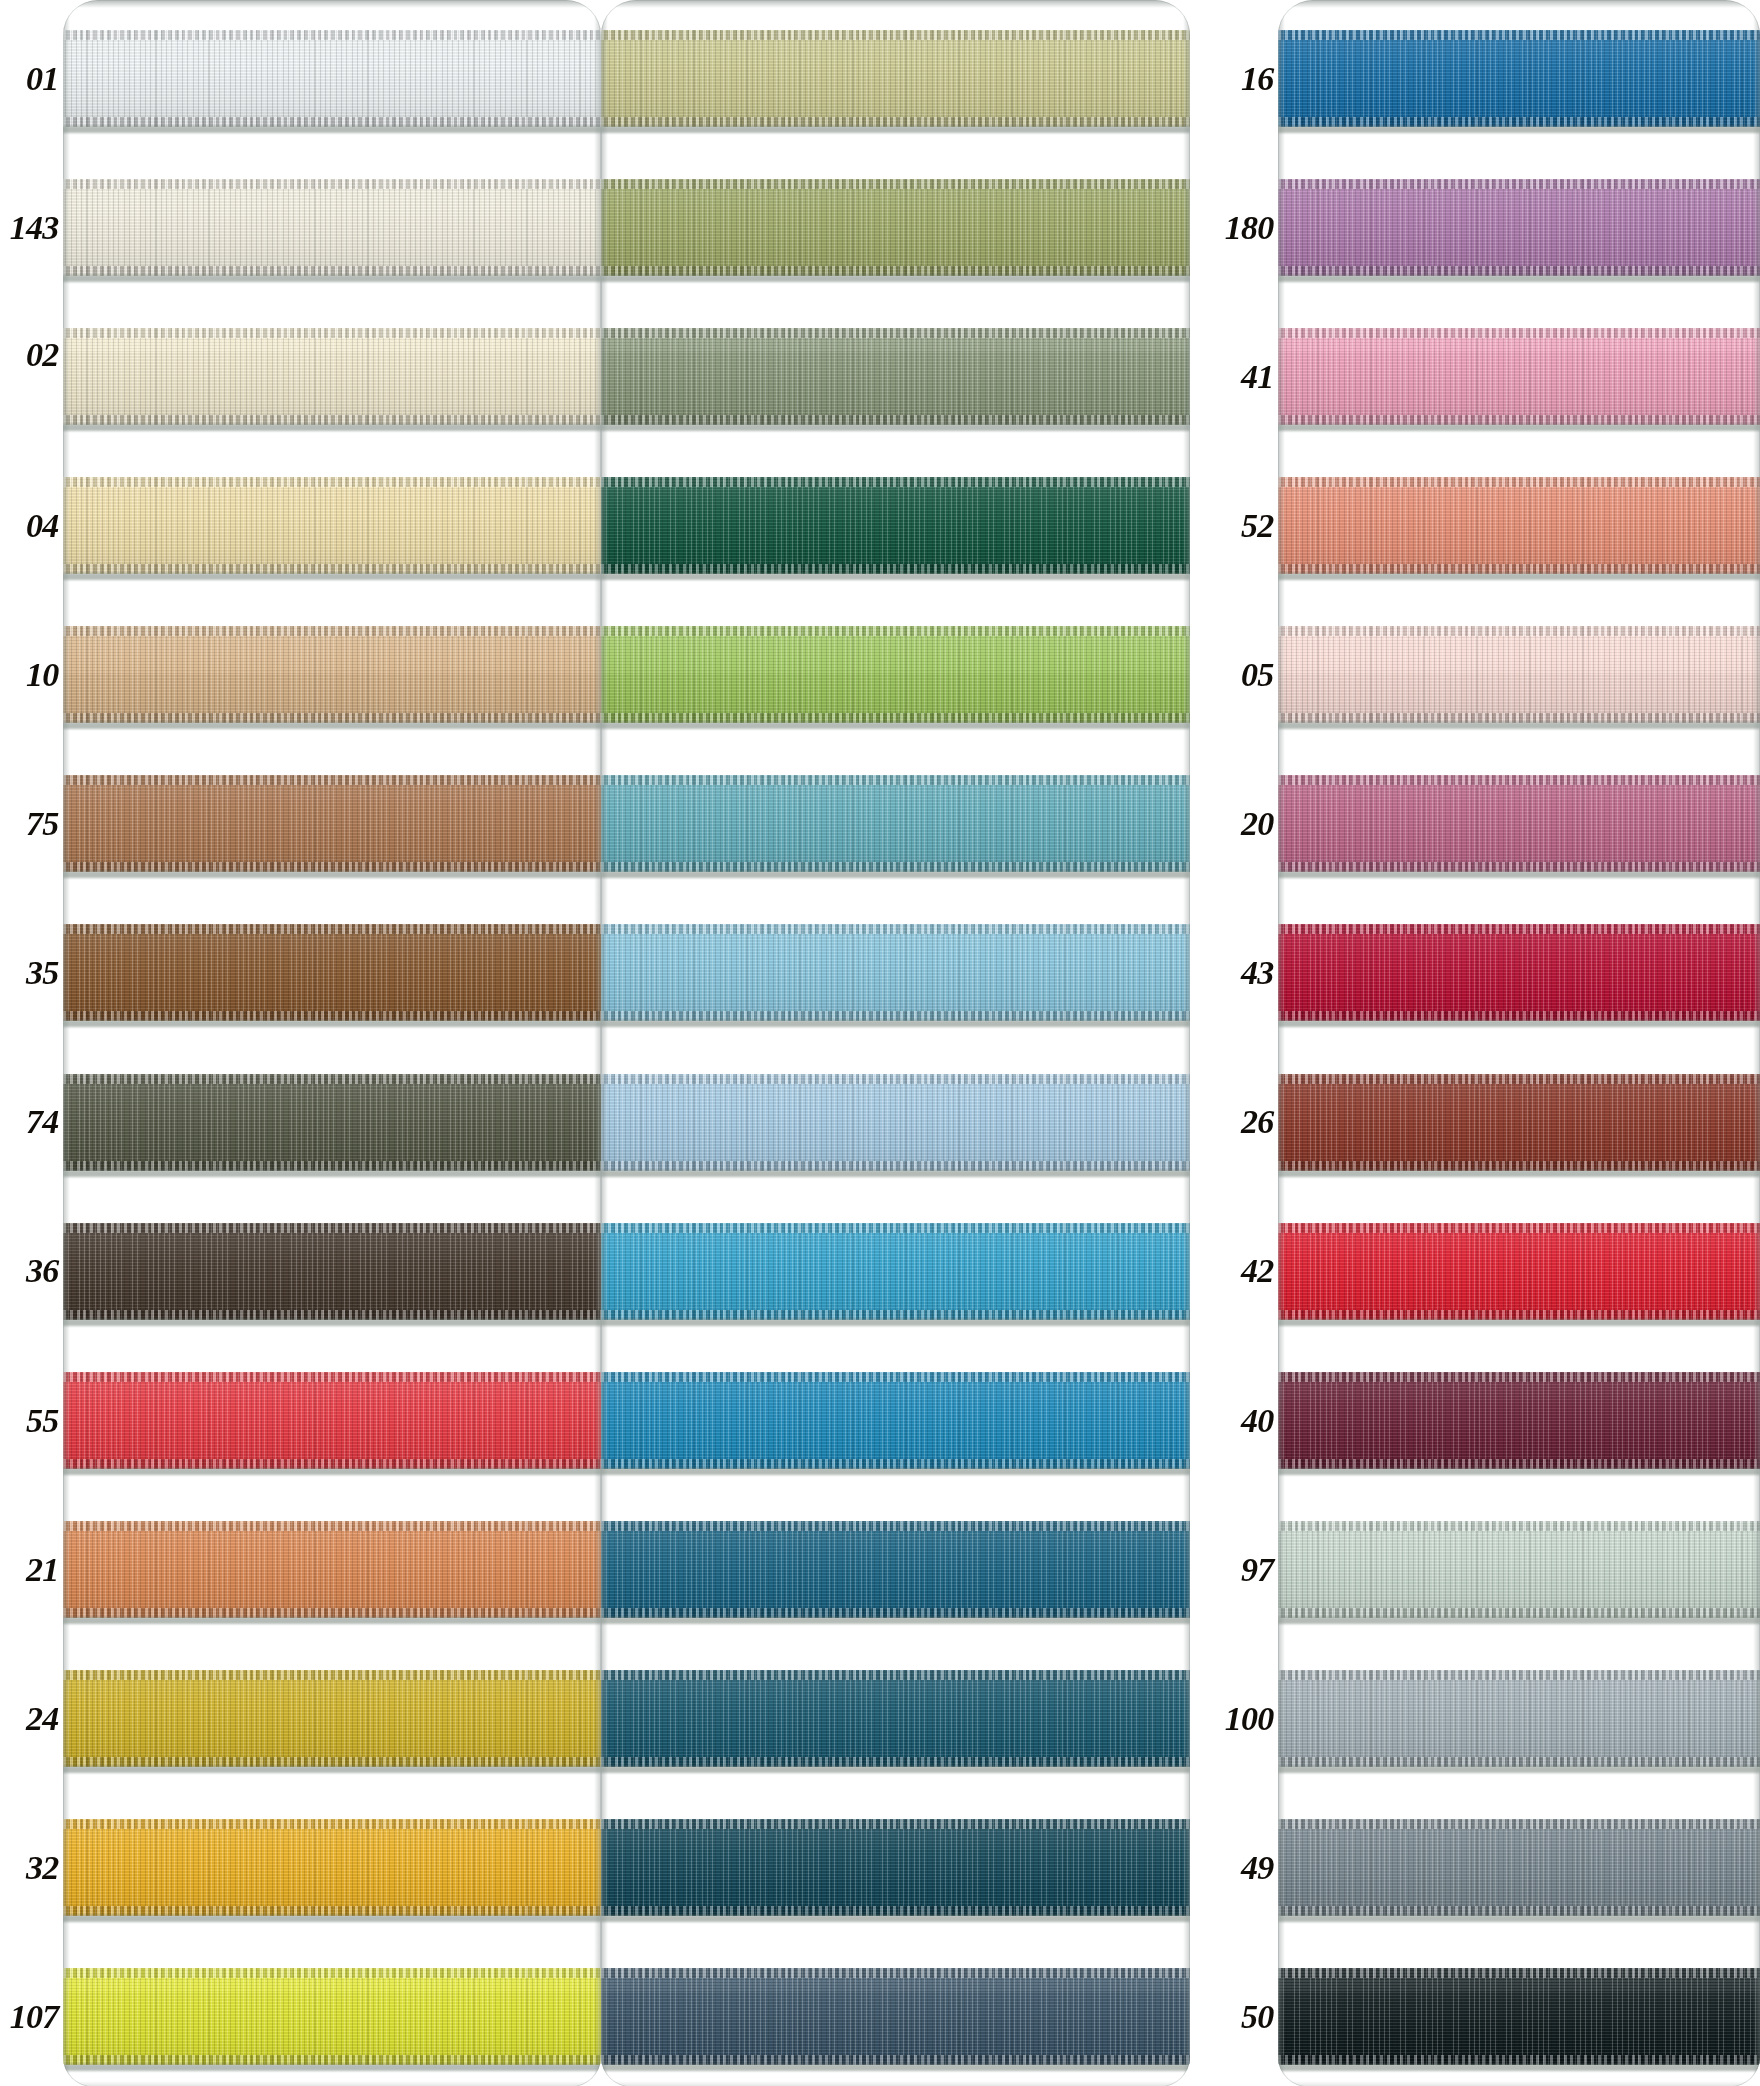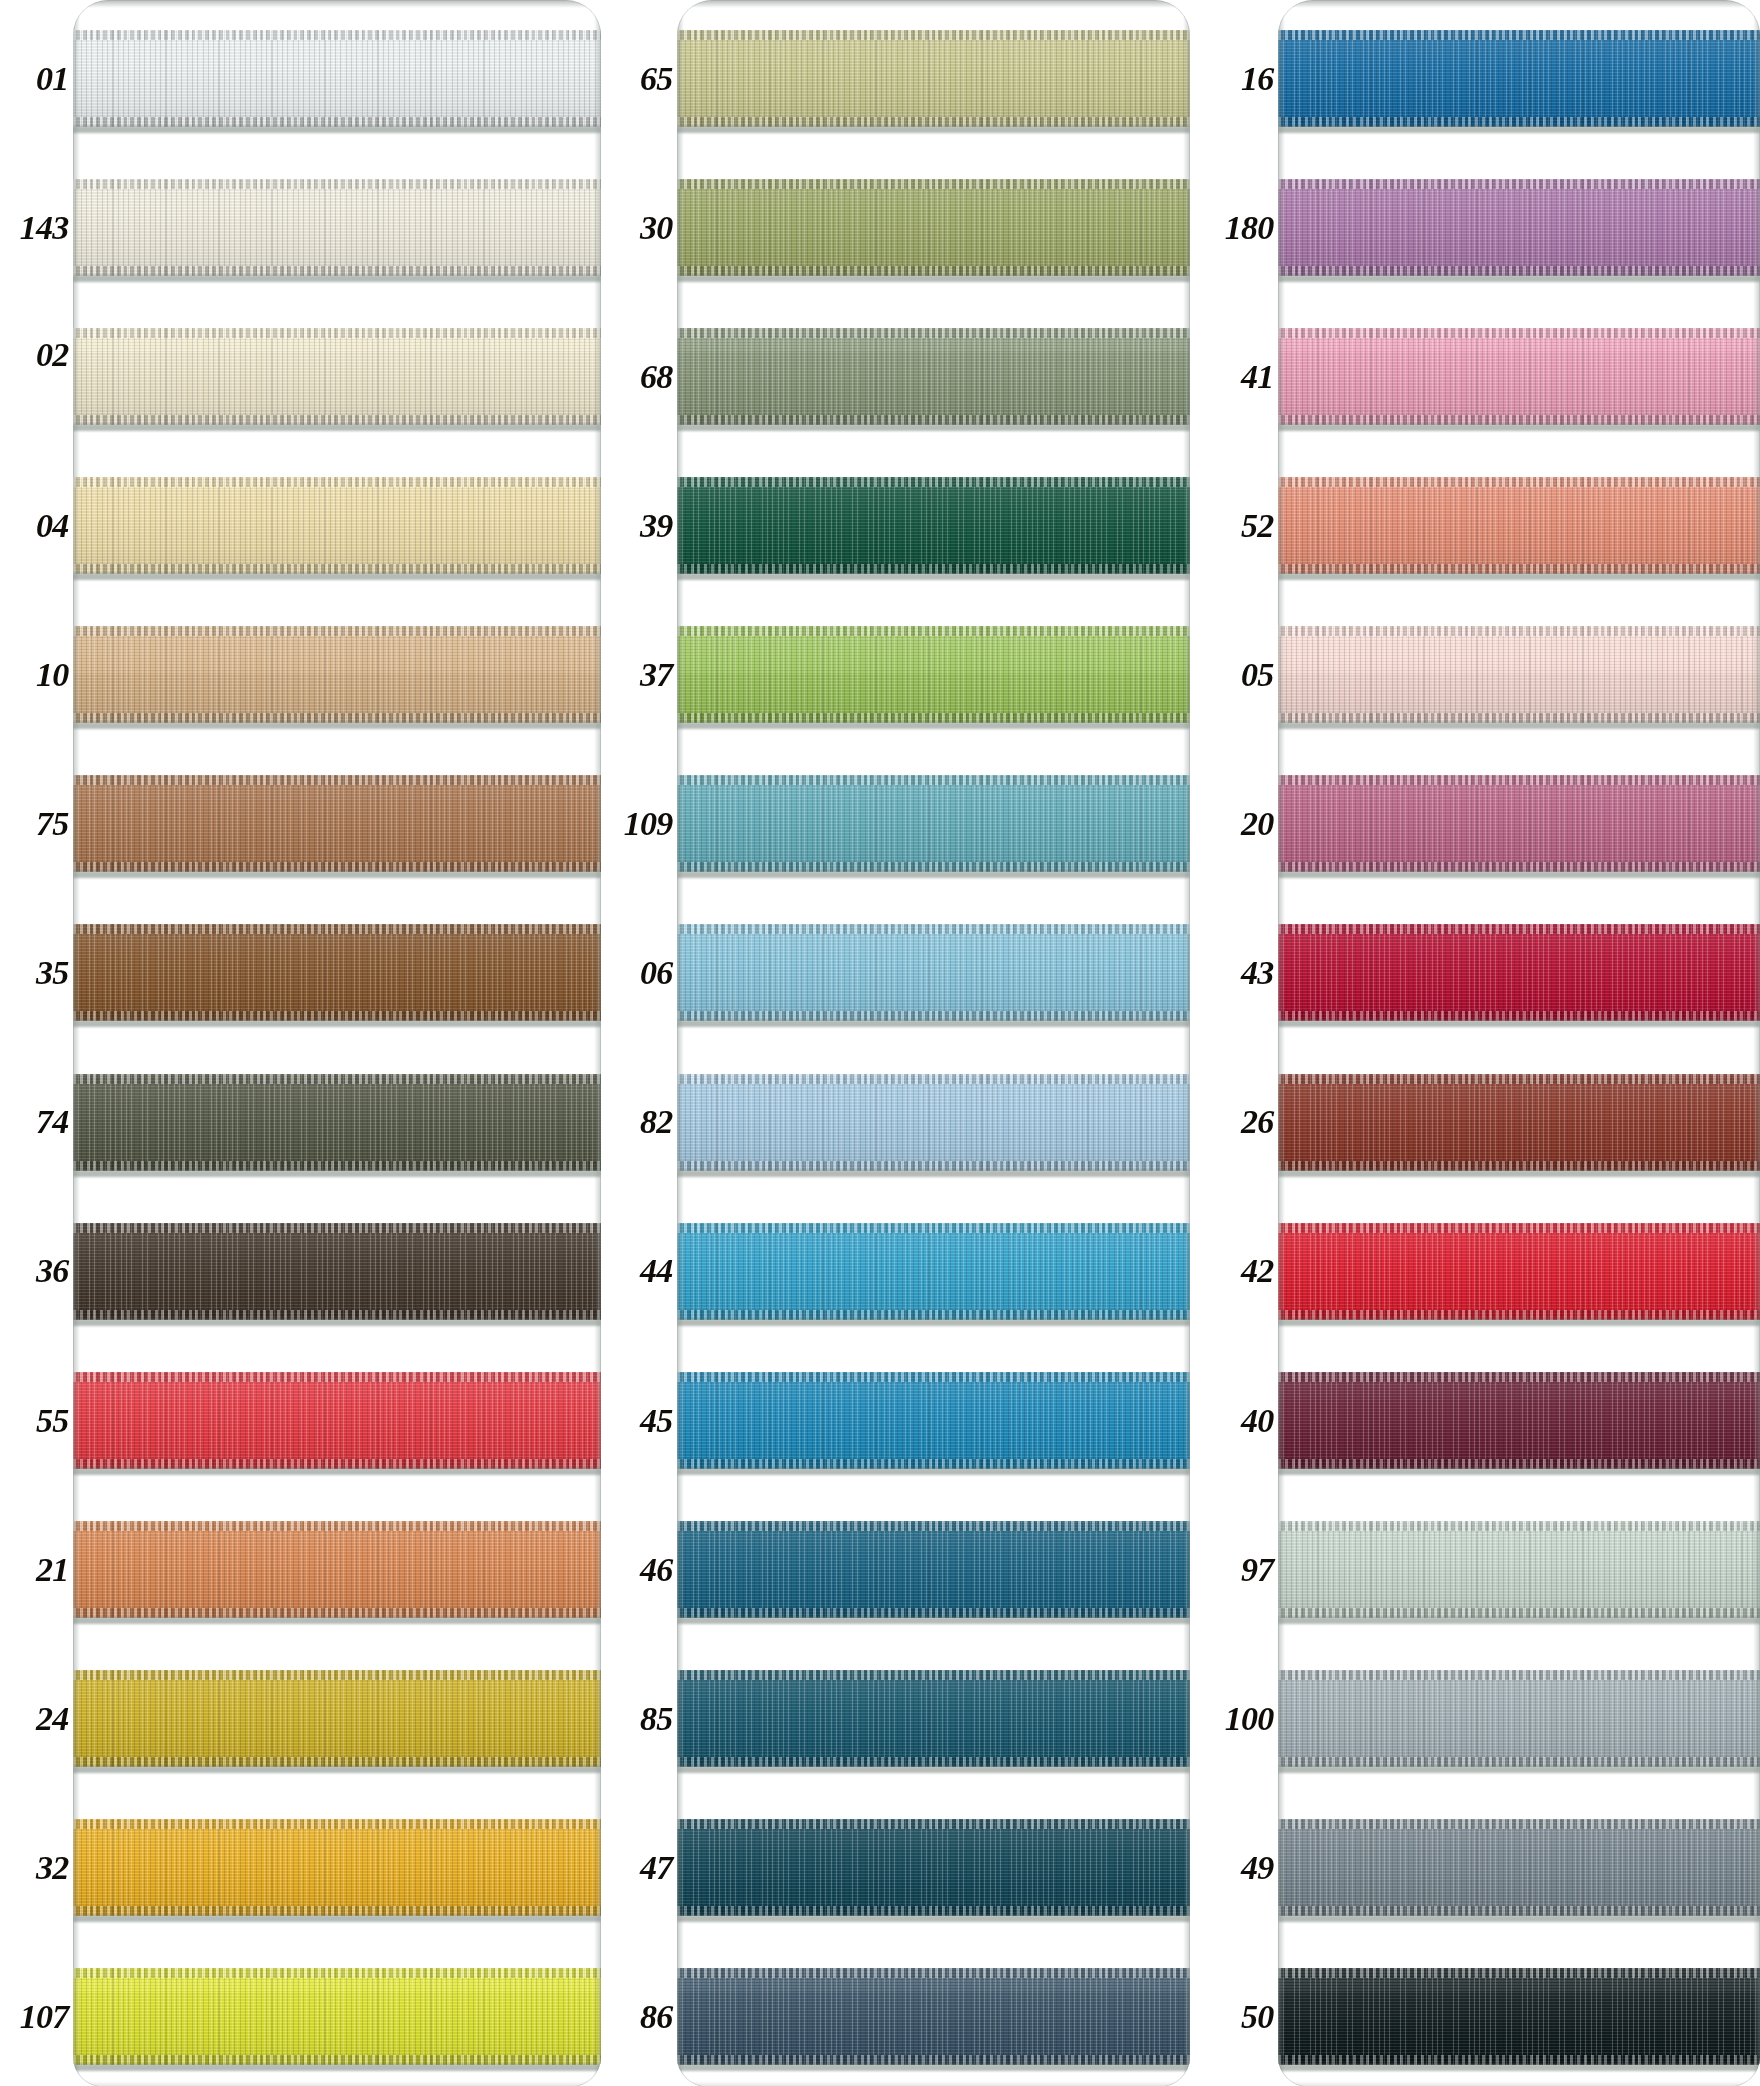--- a/index.html
+++ b/index.html
@@ -33,21 +33,21 @@
   .column.col-1 { width: 601px; }
   .column.col-2 { width: 589px; }
   .column.col-3 { width: 570px; }
 
   
   .label-gutter {
     position: relative;
     flex: 0 0 auto;
     height: 100%;
   }
-  .col-1 .label-gutter { width: 73px; }
+  .col-1 .label-gutter { width: 63px; }
   .col-2 .label-gutter { width: 76px; }
   .col-3 .label-gutter { width: 88px; }
 
   .swatch-label {
     position: absolute;
     right: 4.6px;
     transform: translateY(-50%);
     font-style: italic;
     font-weight: bold;
     font-size: 34px;
@@ -297,36 +297,20 @@
         <div class="ribbon" style="top: 1968px; height: 97px; background: rgb(226, 232, 49);">
           <div class="weave"></div>
           <div class="sheen"></div>
           <div class="edge-top"></div>
           <div class="edge-bot"></div>
           <div class="shadow-bot"></div>
         </div>
       </div>
     </div>
     <div class="column col-2">
-      <div class="label-gutter">
-        <div class="swatch-label" style="top: 79px;">65</div>
-        <div class="swatch-label" style="top: 228px;">30</div>
-        <div class="swatch-label" style="top: 377px;">68</div>
-        <div class="swatch-label" style="top: 526px;">39</div>
-        <div class="swatch-label" style="top: 675px;">37</div>
-        <div class="swatch-label" style="top: 824px;">109</div>
-        <div class="swatch-label" style="top: 973px;">06</div>
-        <div class="swatch-label" style="top: 1122px;">82</div>
-        <div class="swatch-label" style="top: 1271px;">44</div>
-        <div class="swatch-label" style="top: 1421px;">45</div>
-        <div class="swatch-label" style="top: 1570px;">46</div>
-        <div class="swatch-label" style="top: 1719px;">85</div>
-        <div class="swatch-label" style="top: 1868px;">47</div>
-        <div class="swatch-label" style="top: 2017px;">86</div>
-      </div>
       <div class="card">
         <div class="card-edge-l"></div>
         <div class="card-edge-r"></div>
         <div class="ribbon" style="top: 30px; height: 97px; background: rgb(207, 206, 148);">
           <div class="weave"></div>
           <div class="sheen"></div>
           <div class="edge-top"></div>
           <div class="edge-bot"></div>
           <div class="shadow-bot"></div>
         </div>

